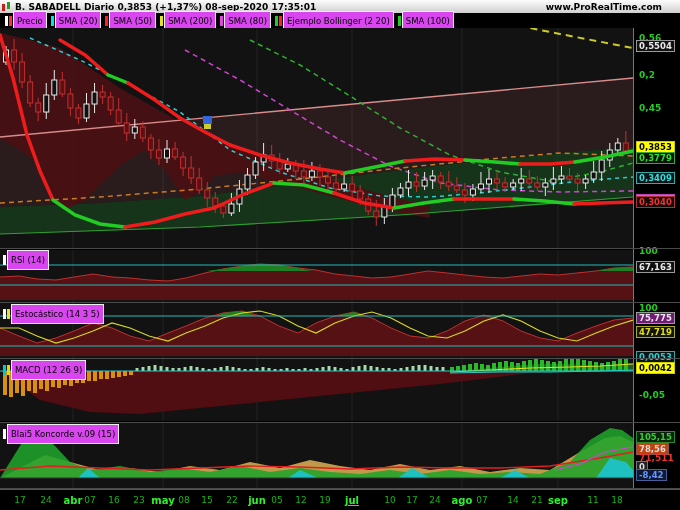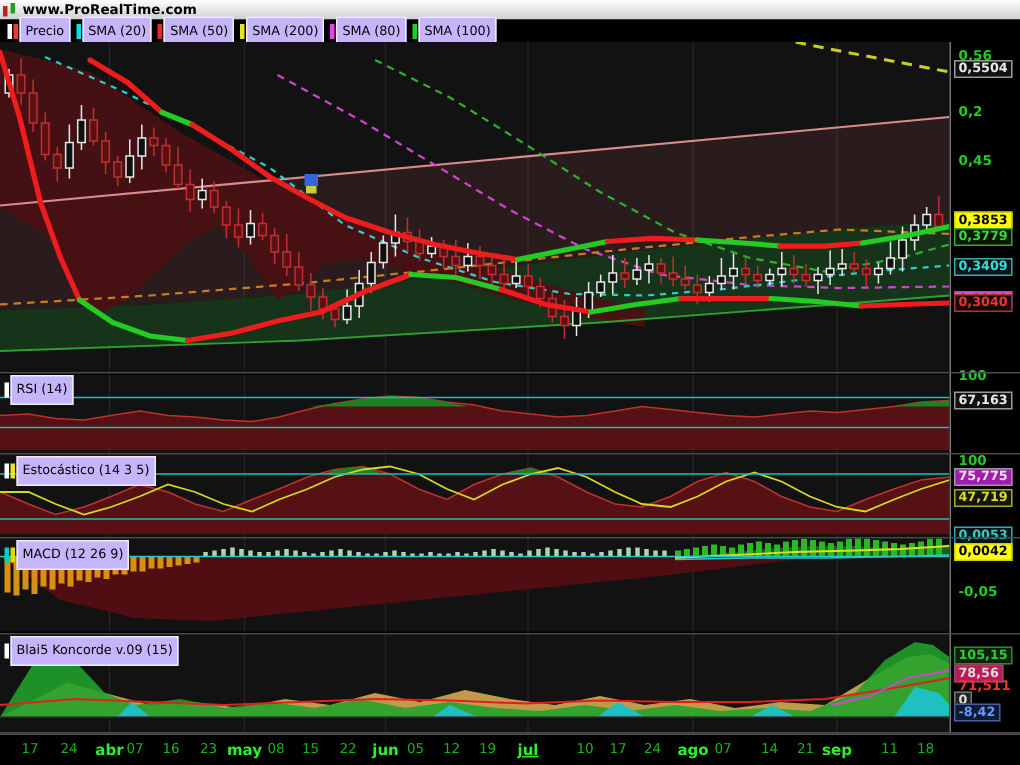--- a/index.html
+++ b/index.html
@@ -6,27 +6,27 @@
   #app{position:relative;width:680px;height:510px;overflow:hidden;background:#000;
        font-family:"DejaVu Sans","Liberation Sans",sans-serif;}
   
   #titlebar{position:absolute;left:0;top:0;width:680px;height:13px;
     background:linear-gradient(#fdfdfd,#cfcfcf);color:#000;font-size:9px;font-weight:bold;
     display:flex;align-items:center;border-bottom:1px solid #888;}
   #title-icon{width:10px;height:9px;margin:0 3px 0 2px;position:relative;}
   #title-icon .c1{position:absolute;left:0;top:2px;width:3px;height:7px;background:#c02020;}
   #title-icon .c2{position:absolute;left:5px;top:0;width:3px;height:7px;background:#20a020;}
   #title-text{flex:1;white-space:nowrap;}
-  #site-text{margin-right:4px;white-space:nowrap;}
+  #site-text{margin-right:18px;white-space:nowrap;}
   
   #legendrow{position:absolute;left:0;top:13px;width:680px;height:15px;background:#000;
     display:flex;align-items:center;padding-left:5px;box-sizing:border-box;}
   .legend-item{display:flex;align-items:center;margin-right:4px;height:12px;}
   .swatch{display:inline-block;width:3px;height:10px;margin-right:1px;}
-  .lbox{background:#c4b5fd;border:1px solid #eee;color:#000;font-size:8.5px;
+  .lbox{background:#d946ef;border:1px solid #eee;color:#000;font-size:8.5px;
     padding:4px 3px;line-height:10px;white-space:nowrap;}
   
   .panel{position:absolute;left:0;background:#121212;}
   svg{display:block;}
   
   #axis{position:absolute;left:633px;top:28px;width:47px;height:461px;background:#000;
     border-left:1px solid #777;box-sizing:border-box;}
   .tick{position:absolute;left:5px;transform:translateY(-50%);font-size:9px;font-weight:bold;}
   .vbox{position:absolute;left:2px;transform:translateY(-50%);font-size:8.5px;font-weight:bold;
     padding:0 2px;line-height:10px;border:1px solid;white-space:nowrap;}
@@ -45,20 +45,21 @@
 </head>
 <body>
 
 <div id="app">
 
   <div id="titlebar">
     <span id="title-icon">
         <span class="c1"></span>
         <span class="c2"></span>
       </span>
+    <span id="title-text">B. SABADELL Diario 0,3853 (+1,37%) 08-sep-2020 17:35:01</span>
     <span id="site-text">www.ProRealTime.com</span>
   </div>
 
   <div id="legendrow">
       <span class="legend-item">
         <span class="swatch" style="background: rgb(255, 255, 255);"></span>
         <span class="swatch" style="background: rgb(255, 51, 51);"></span>
         <span class="lbox">Precio</span>
       </span>
       <span class="legend-item">
@@ -69,20 +70,25 @@
         <span class="swatch" style="background: rgb(255, 32, 32);"></span>
         <span class="lbox">SMA (50)</span>
       </span>
       <span class="legend-item">
         <span class="swatch" style="background: rgb(229, 229, 32);"></span>
         <span class="lbox">SMA (200)</span>
       </span>
       <span class="legend-item">
         <span class="swatch" style="background: rgb(229, 69, 229);"></span>
         <span class="lbox">SMA (80)</span>
+      </span>
+      <span class="legend-item">
+        <span class="swatch" style="background: rgb(34, 204, 34);"></span>
+        <span class="swatch" style="background: rgb(255, 32, 32);"></span>
+        <span class="lbox">Ejemplo Bollinger (2 20)</span>
       </span>
       <span class="legend-item">
         <span class="swatch" style="background: rgb(34, 204, 34);"></span>
         <span class="lbox">SMA (100)</span>
       </span>
     </div>
 
   <div id="panels">
       <div class="panel" style="top: 28px; width: 633px; height: 220px;">
         <svg width="633" height="220" viewBox="0 28 633 220">
@@ -490,27 +496,27 @@
       <span class="tick" style="top: 47px; color: rgb(34, 204, 34);">0,2</span>
       <span class="tick" style="top: 80px; color: rgb(34, 204, 34);">0,45</span>
       <span class="vbox" style="top: 119px; color: rgb(0, 0, 0); background: rgb(255, 255, 0); border-color: rgb(204, 204, 0);">0,3853</span>
       <span class="vbox" style="top: 130px; color: rgb(51, 221, 51); background: rgb(10, 20, 10); border-color: rgb(51, 170, 51);">0,3779</span>
       <span class="vbox" style="top: 150px; color: rgb(51, 221, 221); background: rgb(10, 20, 20); border-color: rgb(51, 170, 170);">0,3409</span>
       <span class="vbox" style="top: 172px; color: rgb(17, 17, 17); background: rgb(221, 85, 221); border-color: rgb(187, 68, 187);">0,3259</span>
       <span class="vbox" style="top: 174px; color: rgb(238, 51, 51); background: rgb(20, 10, 10); border-color: rgb(170, 51, 51);">0,3040</span>
       <span class="tick" style="top: 223px; color: rgb(34, 204, 34);">100</span>
       <span class="vbox" style="top: 239px; color: rgb(232, 232, 232); background: rgb(17, 17, 17); border-color: rgb(153, 153, 153);">67,163</span>
       <span class="tick" style="top: 280px; color: rgb(34, 204, 34);">100</span>
-      <span class="vbox" style="top: 290px; color: rgb(232, 232, 232); background: #a21caf; border-color: rgb(153, 153, 153);">75,775</span>
+      <span class="vbox" style="top: 290px; color: rgb(232, 232, 232); background: #701a75; border-color: rgb(153, 153, 153);">75,775</span>
       <span class="vbox" style="top: 304px; color: rgb(221, 221, 34); background: rgb(20, 20, 8); border-color: rgb(170, 170, 34);">47,719</span>
       <span class="vbox" style="top: 329px; color: rgb(51, 204, 204); background: rgb(10, 20, 20); border-color: rgb(51, 170, 170);">0,0053</span>
       <span class="vbox" style="top: 340px; color: rgb(0, 0, 0); background: rgb(255, 255, 0); border-color: rgb(204, 204, 0);">0,0042</span>
       <span class="tick" style="top: 367px; color: rgb(34, 204, 34);">-0,05</span>
       <span class="vbox" style="top: 409px; color: rgb(51, 204, 51); background: rgb(13, 34, 13); border-color: rgb(42, 138, 42);">105,15</span>
-      <span class="vbox" style="top: 421px; color: rgb(221, 221, 221); background: #be185d; border-color: rgb(136, 85, 85);">78,56</span>
+      <span class="vbox" style="top: 421px; color: rgb(221, 221, 221); background: #c2410c; border-color: rgb(136, 85, 85);">78,56</span>
       <span class="tick" style="top: 430px; color: rgb(238, 51, 51);">71,511</span>
       <span class="vbox" style="top: 439px; color: rgb(221, 221, 221); background: rgb(34, 34, 34); border-color: rgb(119, 119, 119);">0</span>
       <span class="vbox" style="top: 447px; color: rgb(102, 153, 255); background: rgb(16, 26, 53); border-color: rgb(68, 94, 153);">-8,42</span>
     </div>
 
   <div id="dateaxis">
       <span class="dlabel" style="left: 20px;">17</span>
       <span class="dlabel" style="left: 46px;">24</span>
       <span class="dlabel m" style="left: 73px;">abr</span>
       <span class="dlabel" style="left: 90px;">07</span>

